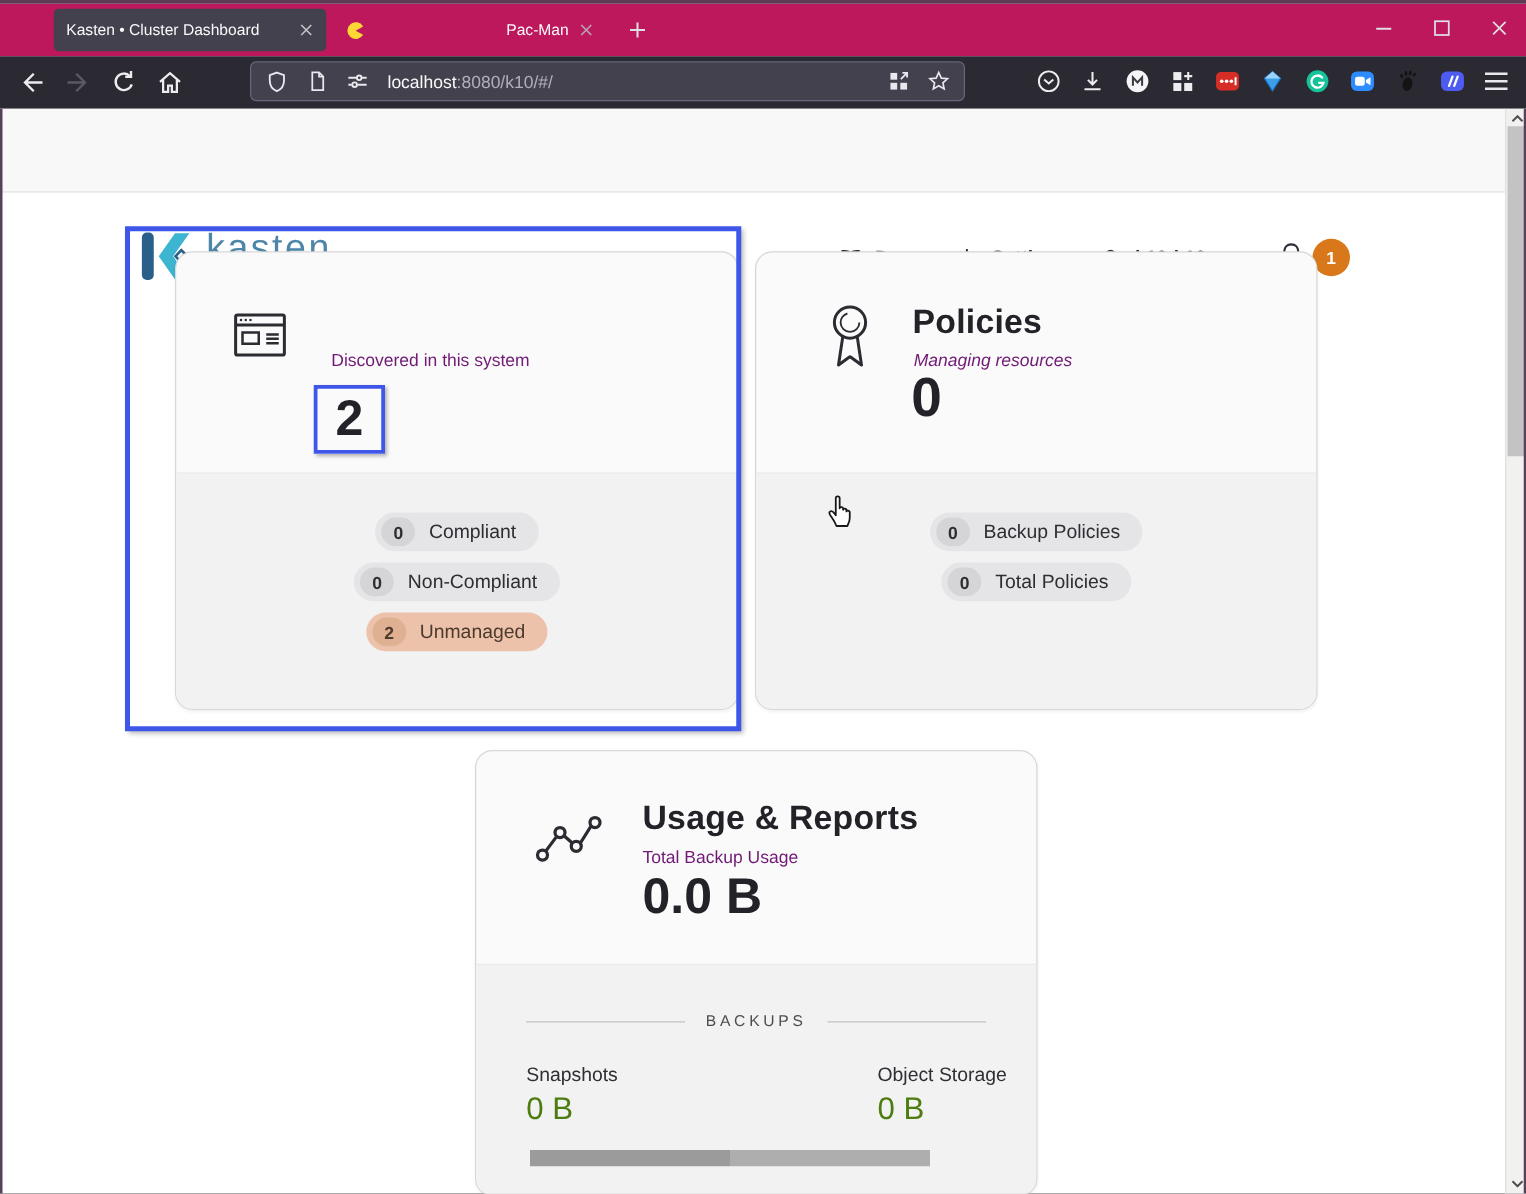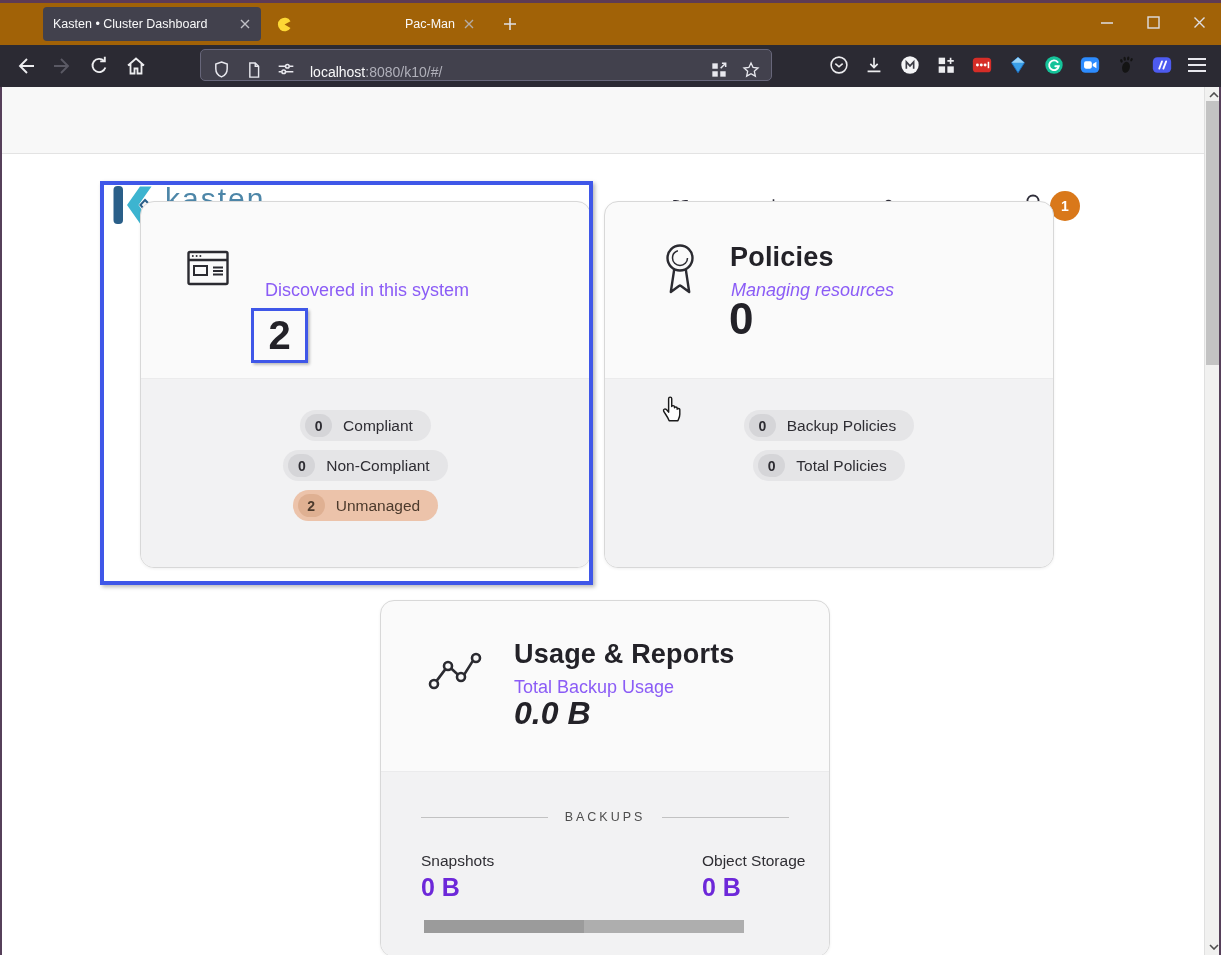--- a/index.html
+++ b/index.html
@@ -4,52 +4,52 @@
 <style>
   html,body{margin:0;padding:0;background:#333;}
   .window{position:relative;width:1221px;height:955px;background:#fff;
     font-family:"Liberation Sans",sans-serif;overflow:hidden;}
   .abs{position:absolute;}
   svg{display:block;}
 
   
   .topline{position:absolute;left:0;top:0;width:100%;height:3px;background:#5d3b55;z-index:60;}
   .edge{position:absolute;top:87px;width:2px;height:868px;background:#56405a;z-index:55;}
-  .tabbar{position:absolute;left:0;top:3px;width:100%;height:42px;background:#a16207;}
+  .tabbar{position:absolute;left:0;top:3px;width:100%;height:42px;background:#be185d;}
   .tab{position:absolute;top:4px;height:34px;border-radius:4px;display:flex;align-items:center;
     color:#f9f9fa;font-size:12.5px;padding:0 10px;box-sizing:border-box;}
   .tab.active{background:#42414d;}
   .tab-title{white-space:nowrap;overflow:hidden;flex:1;}
   .tab-close{margin-left:8px;opacity:.85;}
   .chromebtn{color:#dfdfe4;}
   .toolbar{position:absolute;left:0;top:45px;width:100%;height:42px;background:#2b2a33;}
   .tbi{position:absolute;top:9px;color:#ededf0;}
   .tbi.dim{color:#5a5964;}
   .urlbar{position:absolute;left:200px;top:4px;width:572px;height:32px;background:#42414d;
-    border:1px solid #67667a;border-radius:5px;display:flex;align-items:flex-end;box-sizing:border-box;color:#e8e8ee;}
+    border:1px solid #67667a;border-radius:5px;display:flex;align-items:center;box-sizing:border-box;color:#e8e8ee;}
   .url-text{font-size:14px;margin-left:13px;flex:1;white-space:nowrap;overflow:hidden;color:#f9f9fa;}
   .url-dim{color:#b0b0ba;}
 
   
   .k10-header{position:absolute;left:0;top:87px;width:1204px;height:66px;background:#f8f8f8;
     border-bottom:1px solid #e3e3e3;}
   .logo{position:absolute;left:112px;top:97px;display:flex;gap:7px;}
   .logo-text{font-size:30px;letter-spacing:2px;color:#4d86a8;line-height:30px;}
   .logo-by{font-size:12.5px;color:#9aa0a6;text-align:right;margin-top:1px;letter-spacing:.5px;}
   .hnav{position:absolute;top:106px;display:flex;align-items:center;gap:9px;color:#2f2e3a;
     font-size:15.5px;font-weight:700;height:28px;cursor:default;}
   .bellbadge{position:absolute;left:1050px;top:104px;width:30px;height:30px;border-radius:50%;
     background:#d9781a;color:#fff;font-size:14px;font-weight:700;display:flex;align-items:center;justify-content:center;}
 
   
   .card{position:absolute;background:#fafafa;border:1px solid #d8d8d8;border-radius:14px;
     box-shadow:0 1px 3px rgba(0,0,0,.06);overflow:hidden;}
   .card-bottom{position:absolute;left:0;right:0;bottom:0;background:#f2f2f3;border-top:1px solid #ebebec;}
   .card-title{position:absolute;font-size:27px;font-weight:800;color:#232228;letter-spacing:.2px;}
-  .card-sub{position:absolute;font-size:18px;color:#8b5cf6;}
+  .card-sub{position:absolute;font-size:14px;color:#701a75;}
   .card-big{position:absolute;font-weight:800;color:#232228;}
   .pills{position:absolute;top:31px;left:0;right:0;display:flex;flex-direction:column;align-items:center;gap:9px;}
   .pill{height:31px;border-radius:16px;background:#e5e5e7;display:flex;align-items:center;
     padding:0 18px 0 5px;gap:11px;width:fit-content;cursor:pointer;}
   .pill-count{min-width:27px;height:23px;border-radius:12px;background:#d5d5d8;display:flex;
     align-items:center;justify-content:center;font-size:14px;font-weight:700;color:#2e2d33;padding:0 4px;box-sizing:border-box;}
   .pill-label{font-size:15.5px;color:#2e2d33;}
   .pill.orange{background:#ecc3aa;}
   .pill.orange .pill-count{background:#dfb092;color:#4c3a2c;}
   .pill.orange .pill-label{color:#4c3a2c;}
@@ -60,21 +60,21 @@
   .num-box{position:absolute;left:110px;top:106px;width:51px;height:49px;border:3px solid #3f57e8;
     box-shadow:1.5px 1.5px 3px rgba(0,0,0,.3);display:flex;align-items:center;justify-content:center;z-index:21;}
   .num-box span{font-size:40px;font-weight:800;color:#232228;}
 
   
   .divider{position:absolute;top:38px;left:40px;right:40px;display:flex;align-items:center;gap:17px;}
   .divider .line{flex:1;height:1px;background:#c2c2c2;}
   .divider .txt{font-size:12.5px;letter-spacing:3px;color:#4d4d4d;}
   .stat{position:absolute;top:80px;}
   .stat .lbl{font-size:15.5px;color:#2f2e33;}
-  .stat .val{font-size:25px;font-weight:700;color:#6d28d9;margin-top:3px;}
+  .stat .val{font-size:25px;font-weight:400;color:#4d7c0f;margin-top:3px;}
   .bar{position:absolute;left:43px;top:148px;width:320px;height:13px;display:flex;}
   .bar .s1{width:50%;background:#9b9b9b;}
   .bar .s2{flex:1;background:#aeaeae;}
 
   
   .scrollbar{position:absolute;left:1204px;top:87px;width:17px;height:868px;background:#f1f1f0;
     border-left:1px solid #e0e0e0;box-sizing:border-box;z-index:50;}
   .sb-thumb{position:absolute;left:1px;top:14px;width:15px;height:264px;background:#c3c3c3;}
   .sb-arrow{position:absolute;left:0;width:17px;height:16px;display:flex;align-items:center;justify-content:center;color:#4f4f4f;}
   .cursor{position:absolute;left:659px;top:392px;z-index:40;pointer-events:none;}
@@ -389,21 +389,21 @@
       <svg width="56" height="42" viewBox="0 0 56 42" fill="none" stroke="#2b2b31" stroke-width="2.6">
           <circle cx="7" cy="33" r="4"></circle>
           <circle cx="21" cy="15" r="4"></circle>
           <circle cx="34" cy="26" r="4"></circle>
           <circle cx="49" cy="7" r="4"></circle>
           <path d="M9.6 29.9 L18.4 18.1 M24.2 17.6 L30.8 23.4 M37.2 23.6 L45.8 9.9"></path>
         </svg>
     </span>
     <div class="card-title" style="left:133px;top:38px;">Usage &amp; Reports</div>
     <div class="card-sub" style="left:133px;top:76px;">Total Backup Usage</div>
-    <div class="card-big" style="left:133px;top:94px;font-size:32px;font-style:italic;">0.0 B</div>
+    <div class="card-big" style="left:133px;top:94px;font-size:40px;">0.0 B</div>
     <div class="card-bottom" style="top:170px;">
       <div class="divider">
         <span class="line"></span>
         <span class="txt">BACKUPS</span>
         <span class="line"></span>
       </div>
       <div class="stat" style="left:40px;">
         <div class="lbl">Snapshots</div>
         <div class="val">0 B</div>
       </div>

